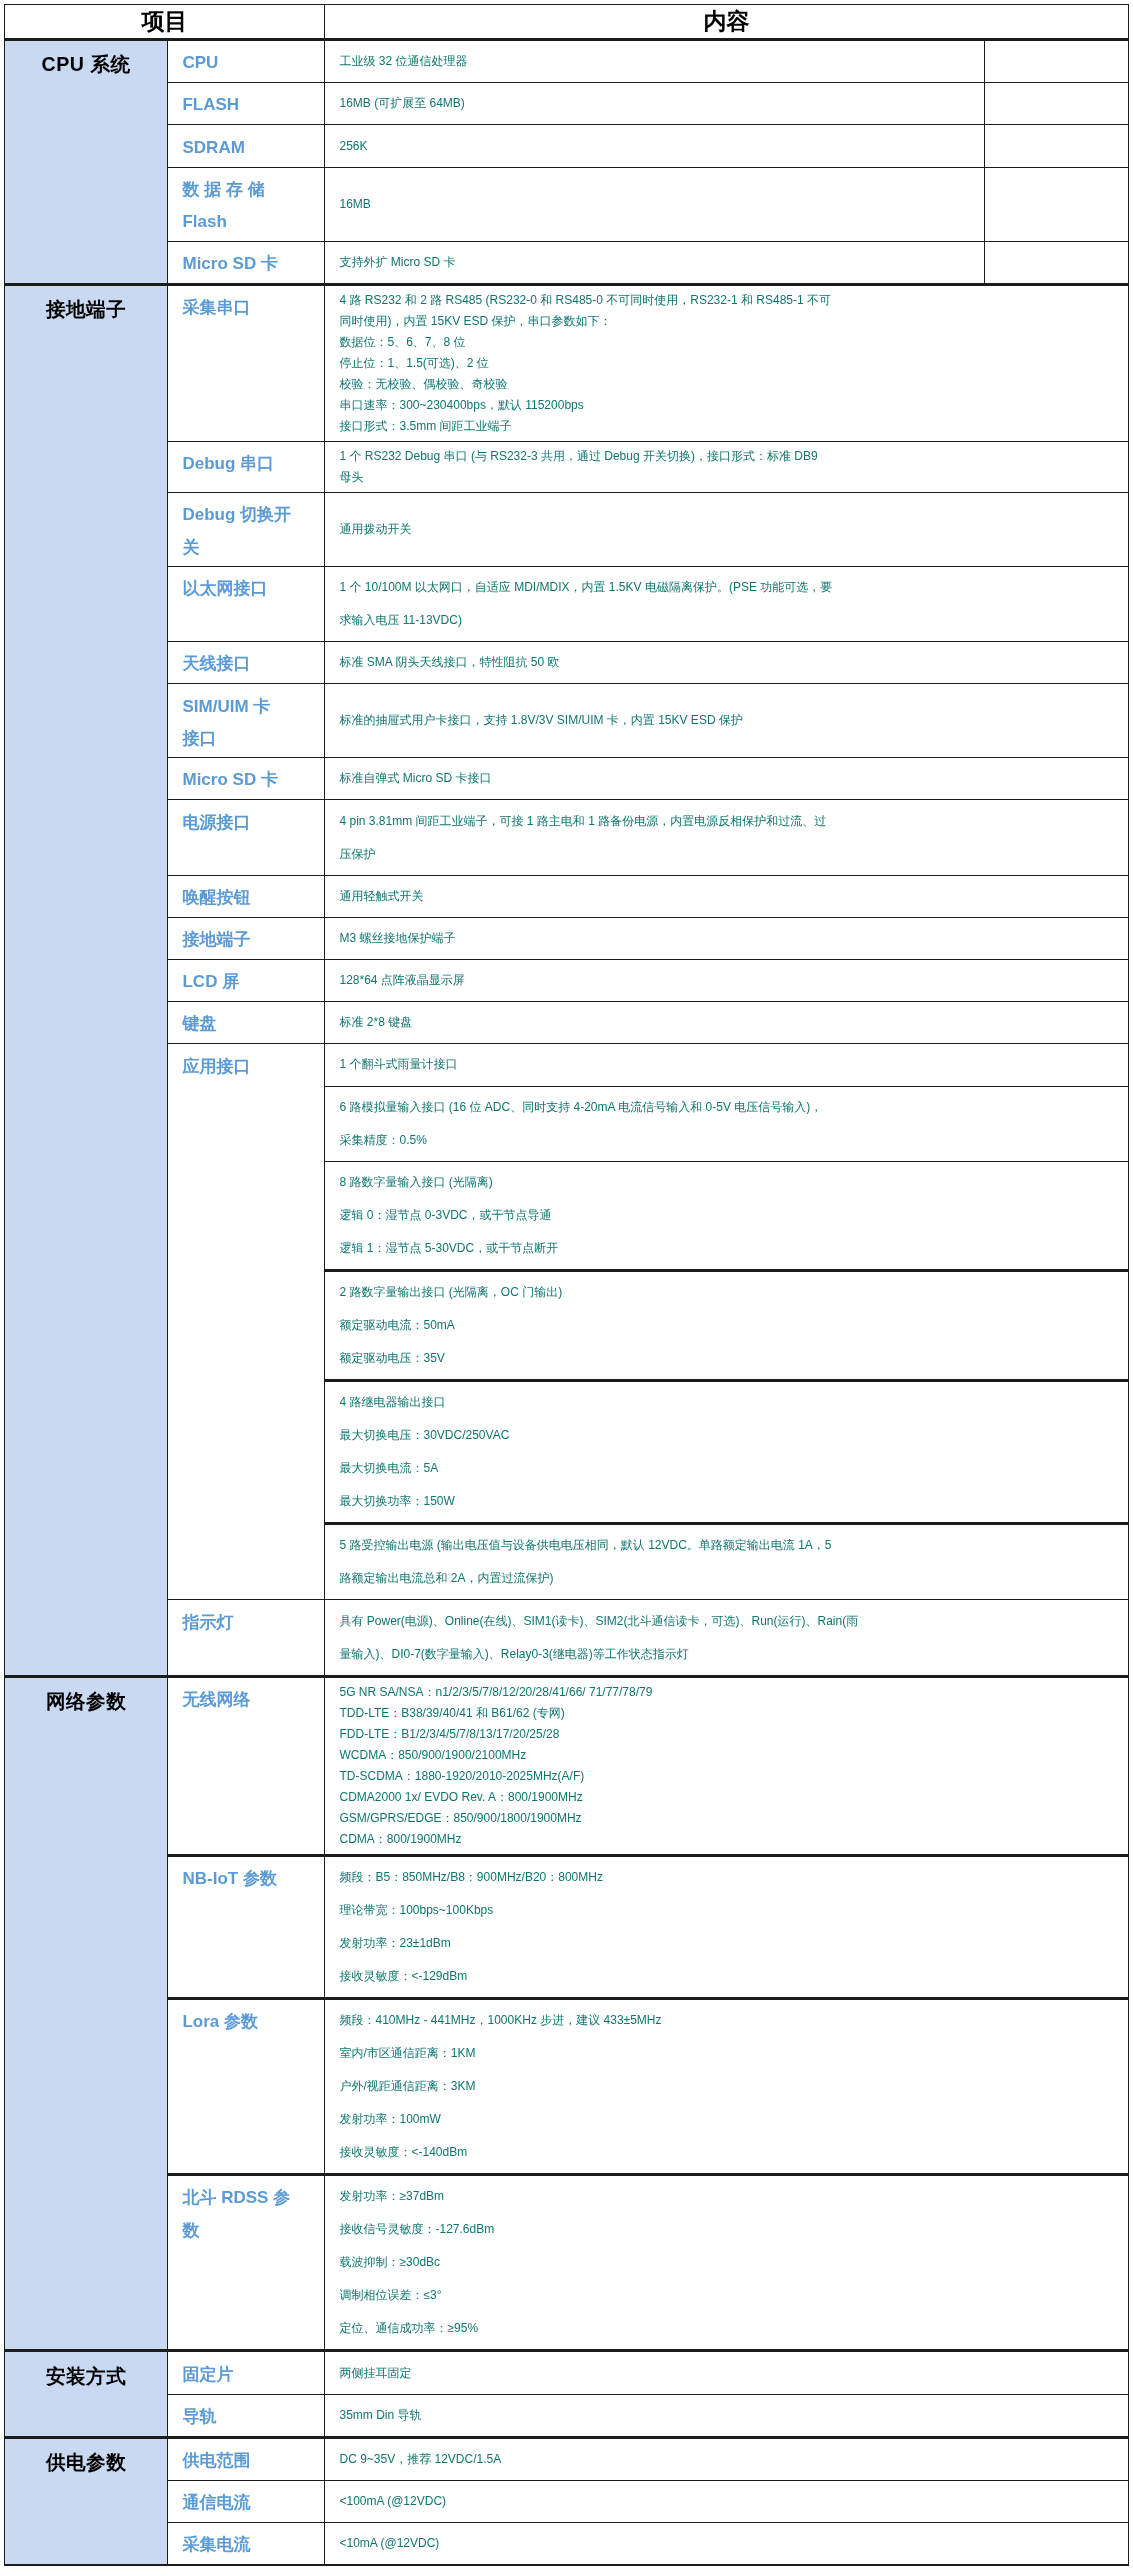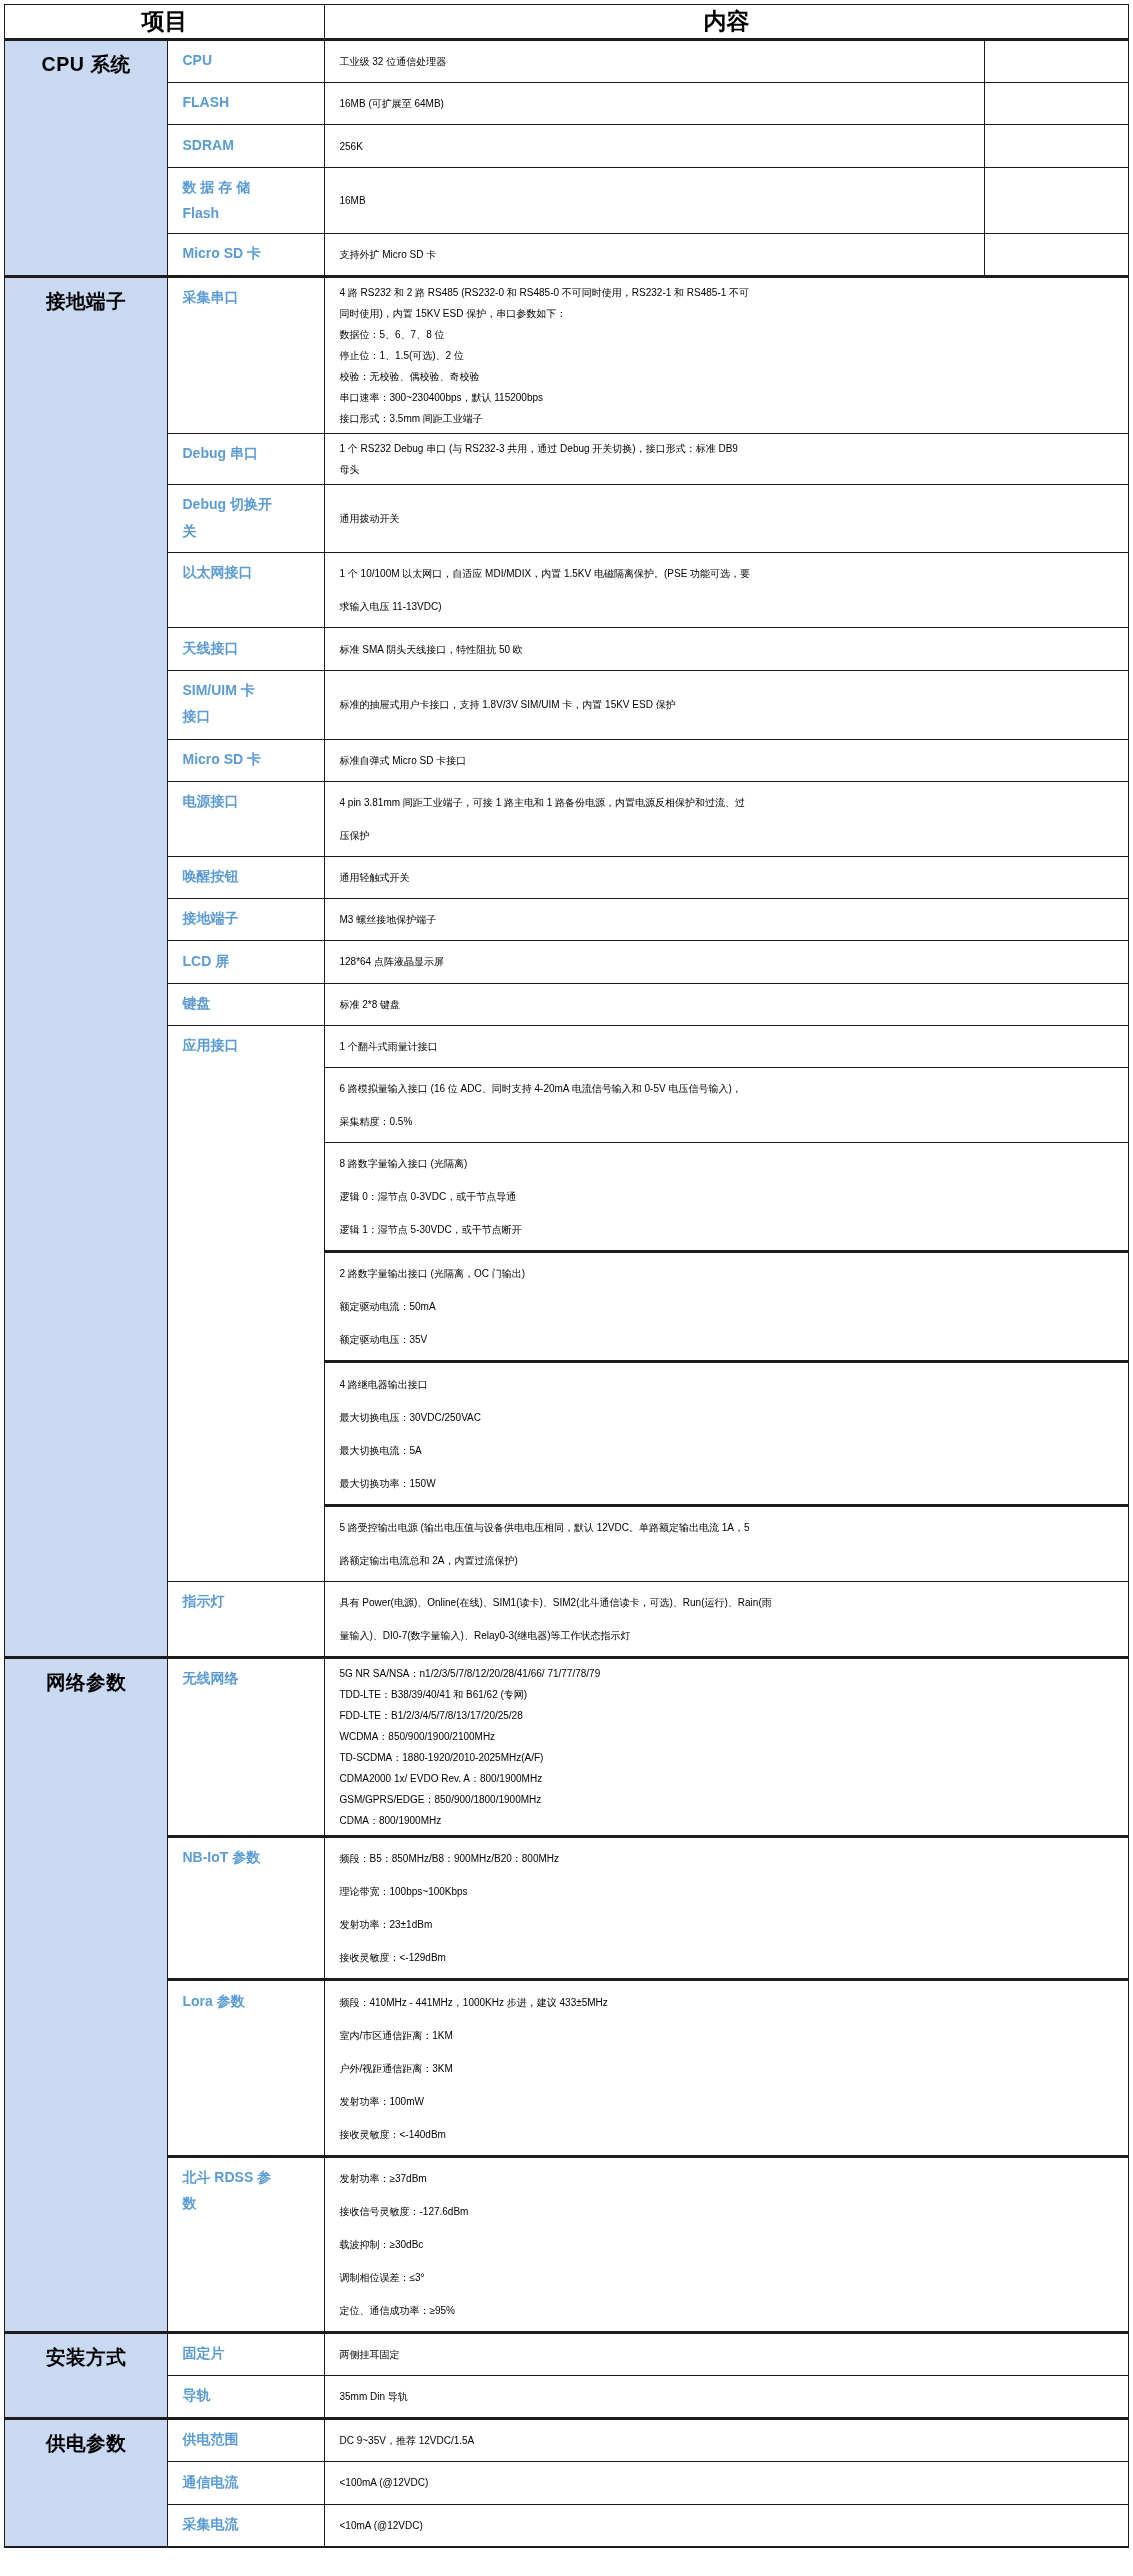--- a/index.html
+++ b/index.html
@@ -48,30 +48,30 @@
     vertical-align: top;
     padding-top: 10.3px;
     font-size: 19.6px;
     font-weight: bold;
     color: #000;
     letter-spacing: 0.5px;
   }
   td.sub {
     vertical-align: top;
     padding: 6.2px 6.2px 2.1px 14.4px;
-    font-size: 14px;
+    font-size: 17px;
     font-weight: bold;
     color: #5B9BD5;
     line-height: 1.9;
     white-space: pre-line;
     background: #ffffff;
   }
   td.con {
-    font-size: 10px;
-    color: #000000;
+    font-size: 12px;
+    color: #0f766e;
     padding: 4.1px 11.3px 4.1px 14.4px;
     vertical-align: middle;
     white-space: pre-line;
     line-height: 33px;
     background: #ffffff;
   }
   td.con.tight { line-height: 21px; }
   td.ext { background: #ffffff; }
 </style>
 </head>

